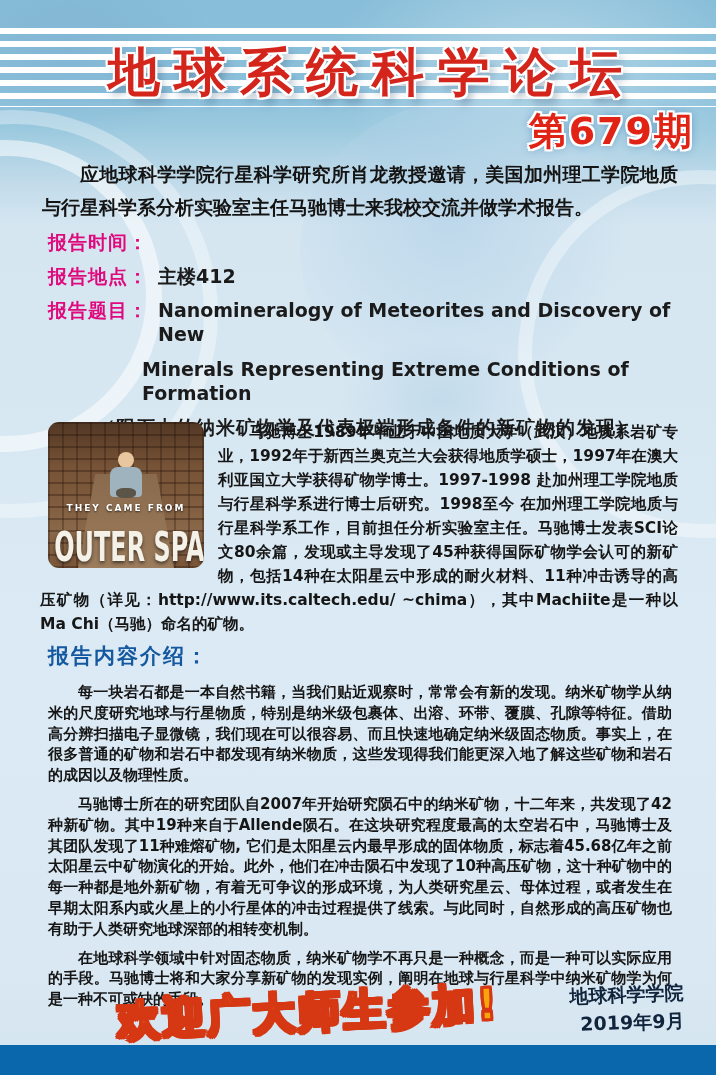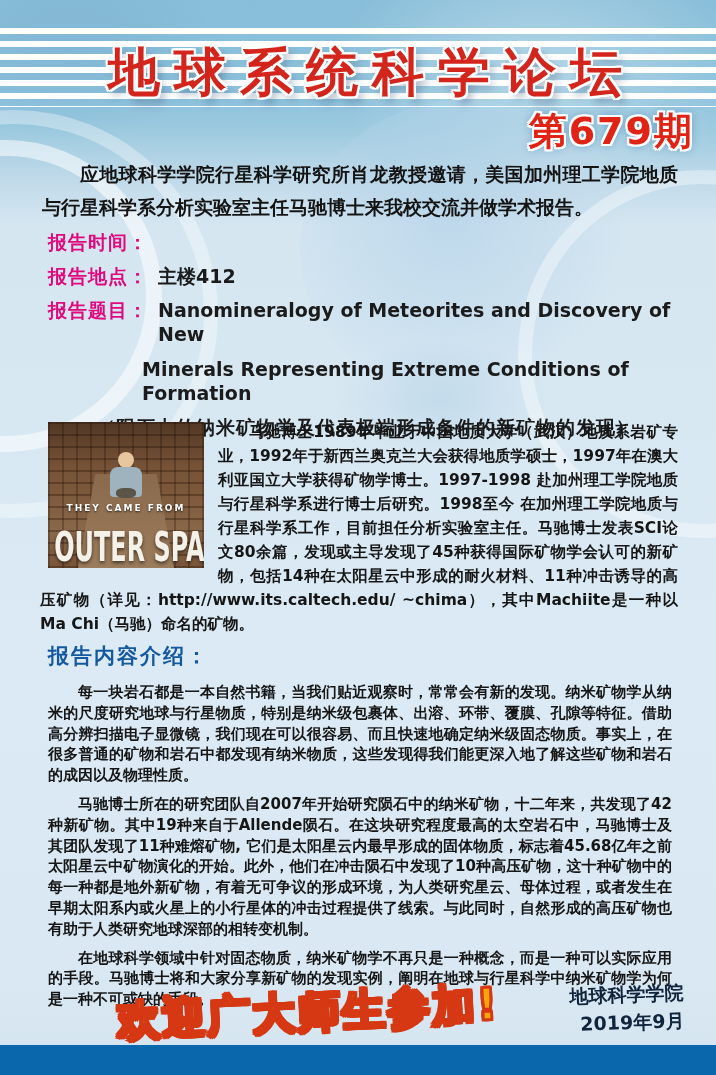--- a/index.html
+++ b/index.html
@@ -44,21 +44,21 @@
   .title-cn{margin:10px 0 0 48px;line-height:24px;letter-spacing:1px;}
   
   .profile-label{position:absolute;left:48px;top:388px;font-size:21px;font-weight:bold;color:#14386e;letter-spacing:2px;}
   .bio{position:absolute;left:40px;top:420px;width:638px;font-size:15.5px;font-weight:bold;color:#161616;line-height:24px;text-align:justify;}
   .bio-text{margin:0;text-indent:2em;}
   .photo{position:relative;float:left;width:156px;height:146px;margin:2px 14px 6px 8px;overflow:hidden;
     background:
       linear-gradient(180deg,rgba(0,0,0,.25),rgba(0,0,0,0) 30%),
       repeating-linear-gradient(to bottom,rgba(40,20,10,.35) 0 2px,rgba(0,0,0,0) 2px 12px),
       repeating-linear-gradient(to right,rgba(40,20,10,.3) 0 2px,rgba(0,0,0,0) 2px 14px),
-      linear-gradient(180deg,#6d4a30 0%,#7b573a 45%,#8a684a 75%,#73503400 100%),#7a5639;}
+      linear-gradient(180deg,#6d4a30 0%,#7b573a 45%,#8a684a 75%,#73503400 100%),#7a5639; border-radius: 11px;}
   .photo-floor{position:absolute;left:30px;top:52px;width:96px;height:94px;
     background:linear-gradient(180deg,#8a6a4c,#9b7c5c);clip-path:polygon(18% 0,82% 0,100% 100%,0 100%);}
   .person-head{position:absolute;left:70px;top:30px;width:16px;height:16px;border-radius:50%;background:#e9c79e;}
   .person-body{position:absolute;left:62px;top:45px;width:32px;height:30px;border-radius:8px 8px 4px 4px;background:#9fb3bf;}
   .person-rock{position:absolute;left:68px;top:66px;width:20px;height:10px;border-radius:40%;background:#5a5548;}
   .photo-cap1{position:absolute;left:0;bottom:48px;width:100%;text-align:center;color:#fff;
     font-size:9px;font-weight:bold;letter-spacing:2px;text-shadow:0 1px 2px rgba(0,0,0,.7);}
   .photo-cap2{position:absolute;left:0;bottom:2px;width:100%;text-align:center;color:#f4f1e8;
     font-size:26px;font-weight:bold;transform:scale(.92,1.55);transform-origin:50% 100%;
     letter-spacing:0;text-shadow:0 1px 3px rgba(0,0,0,.55);white-space:nowrap;}

